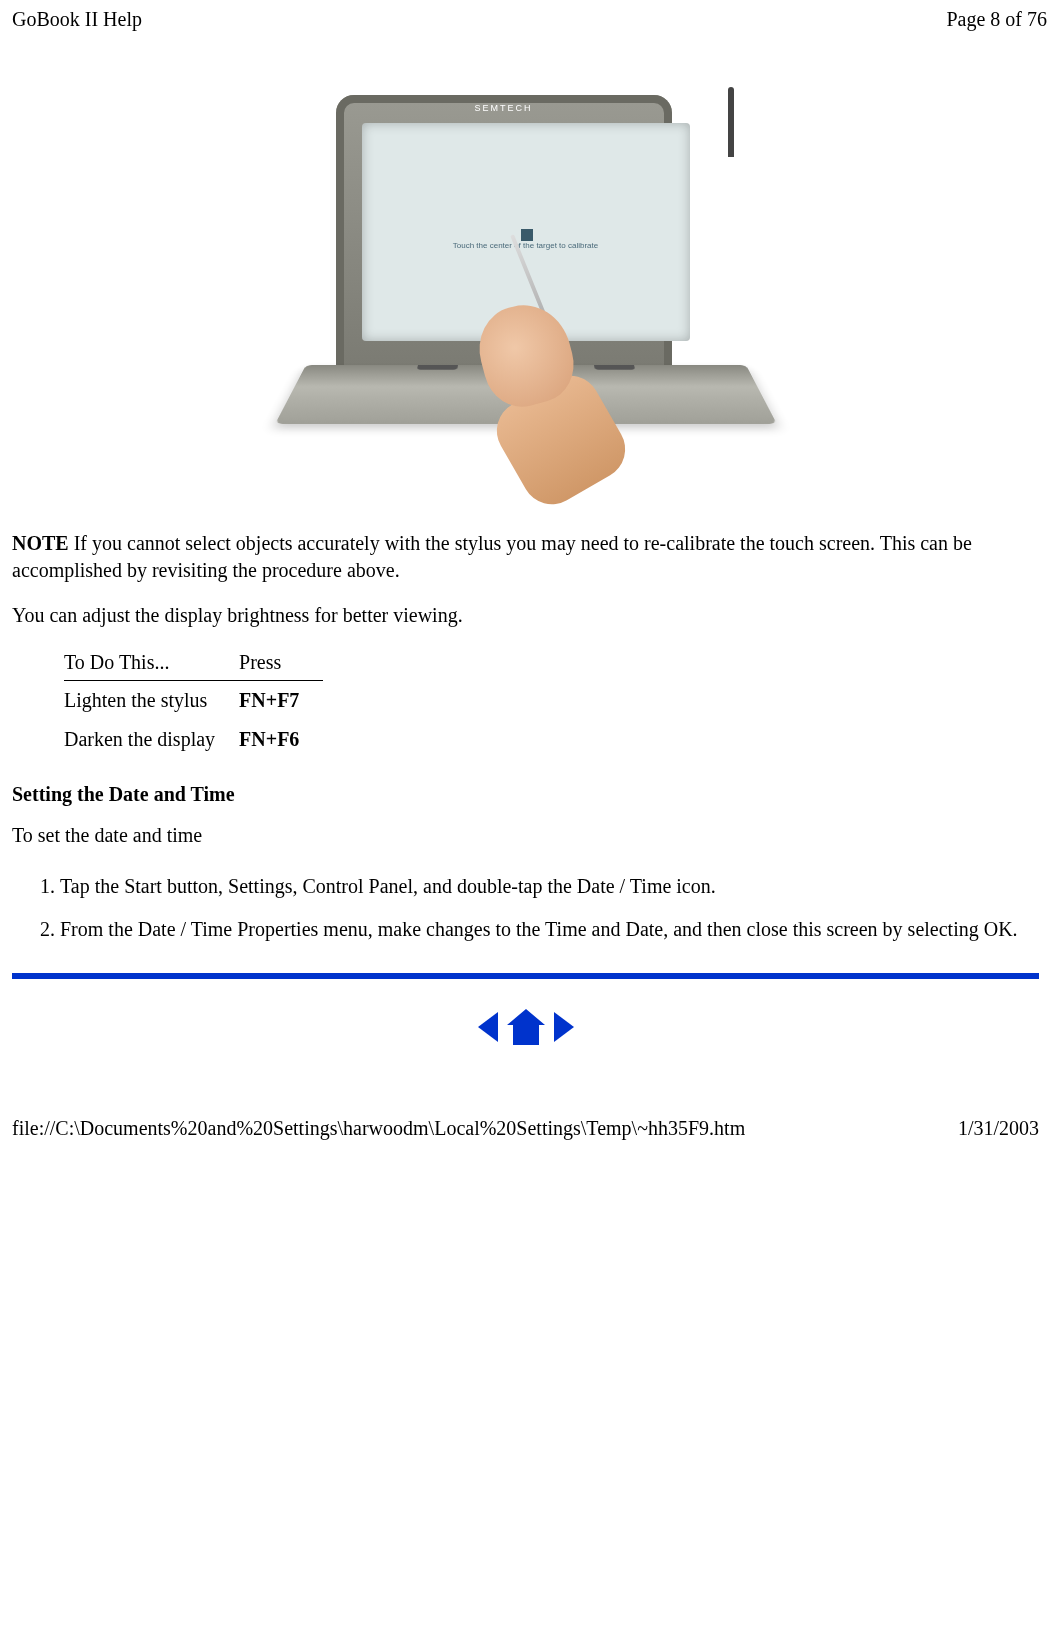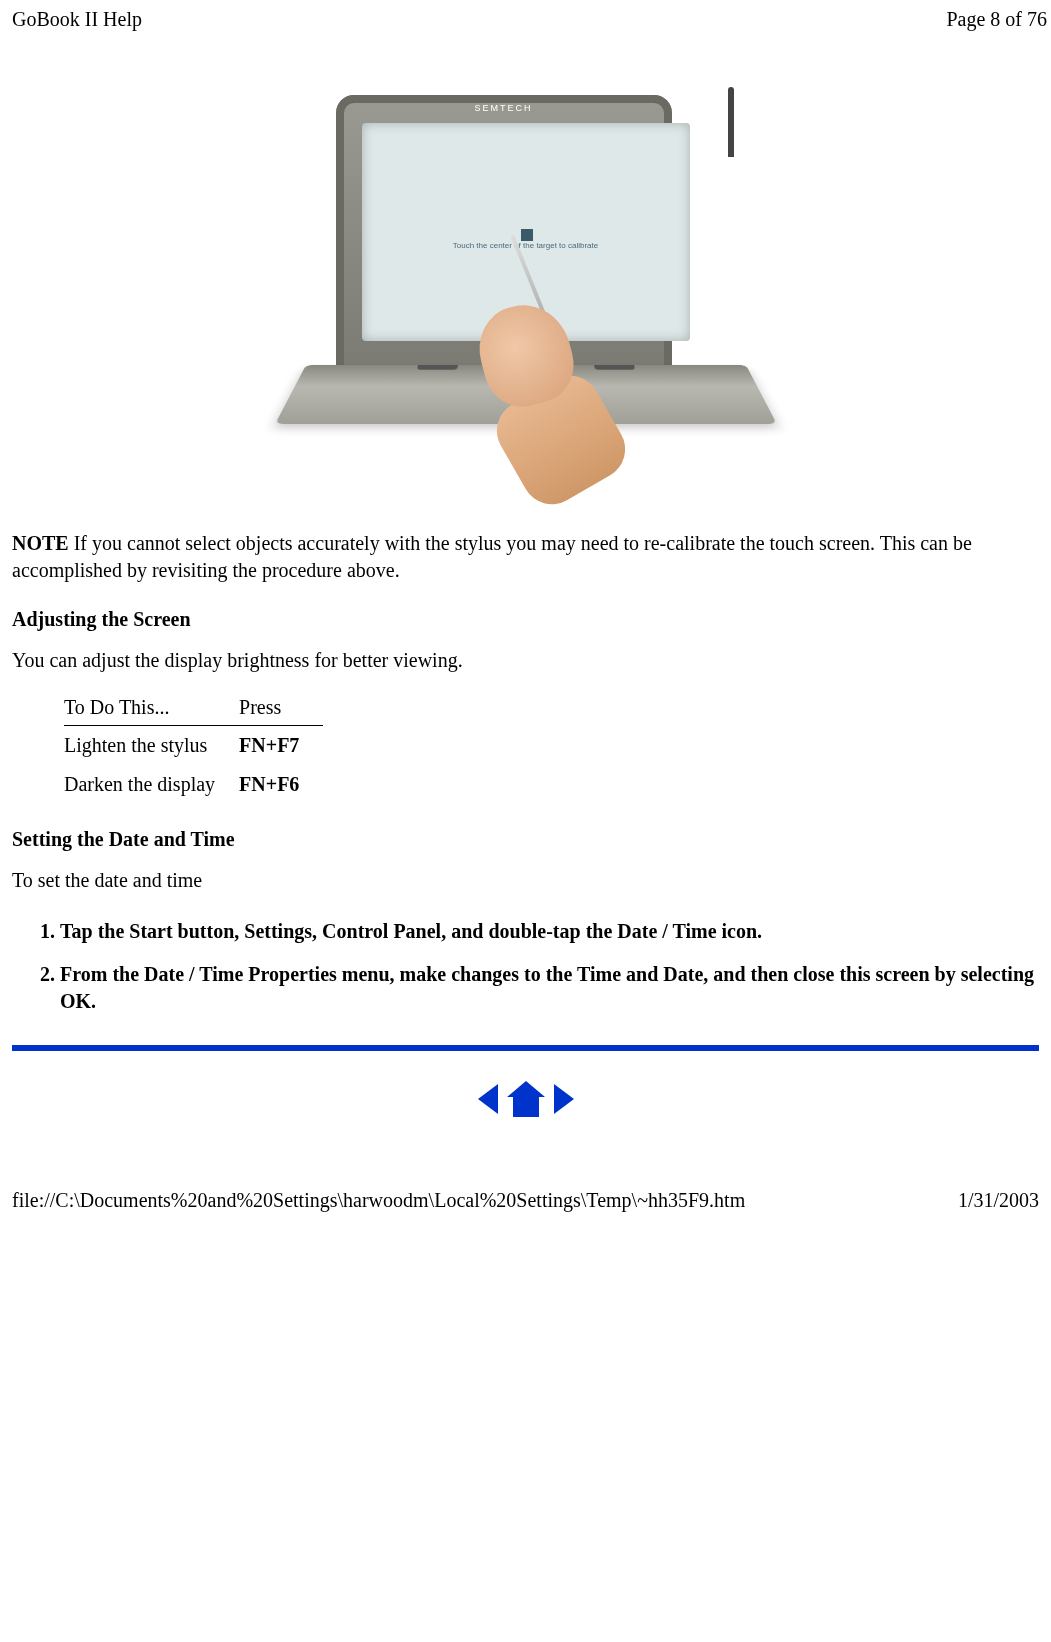--- a/index.html
+++ b/index.html
@@ -175,21 +175,20 @@
     .bold {
       font-weight: bold;
     }
     ol.steps {
       margin: 14px 0;
       padding-left: 48px;
     }
     ol.steps li {
       padding: 8px 0;
       line-height: 1.35;
-      font-weight: bold;
     }
     .sep {
       height: 6px;
       background: #0033cc;
       margin: 22px 0 28px 0;
     }
     .nav-icons {
       text-align: center;
       margin: 12px 0 70px 0;
     }
@@ -231,21 +230,20 @@
       <div class="stylus"></div>
       <div class="wrist"></div>
       <div class="fist"></div>
     </div>
   </div>
 
   <p class="note-para">
     <span class="note-label">NOTE</span><span>  If you cannot select objects accurately with the stylus you may need to re-calibrate the touch screen.  This can be accomplished by revisiting the procedure above.</span>
   </p>
 
-  <div class="section-heading">Adjusting the Screen</div>
 
   <p class="body-para">You can adjust the display brightness for better viewing.</p>
 
 
   <table class="adj-table">
     <thead>
       <tr>
         <th>To Do This...</th>
         <th>Press</th>
       </tr>

